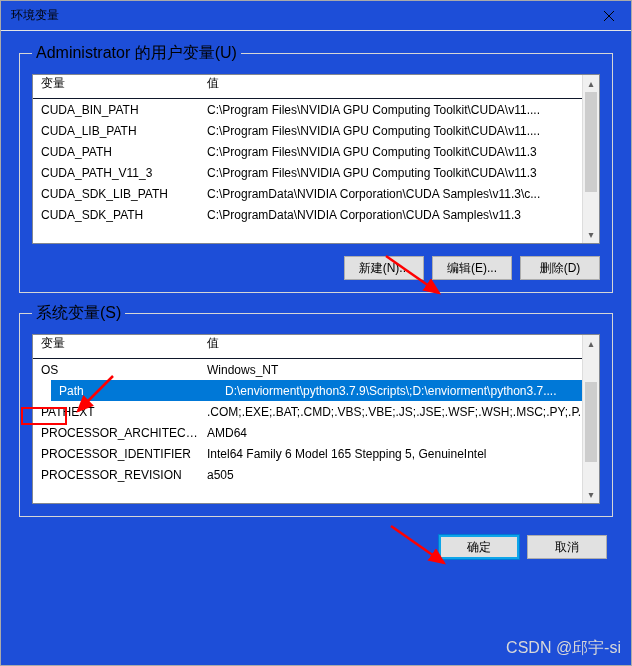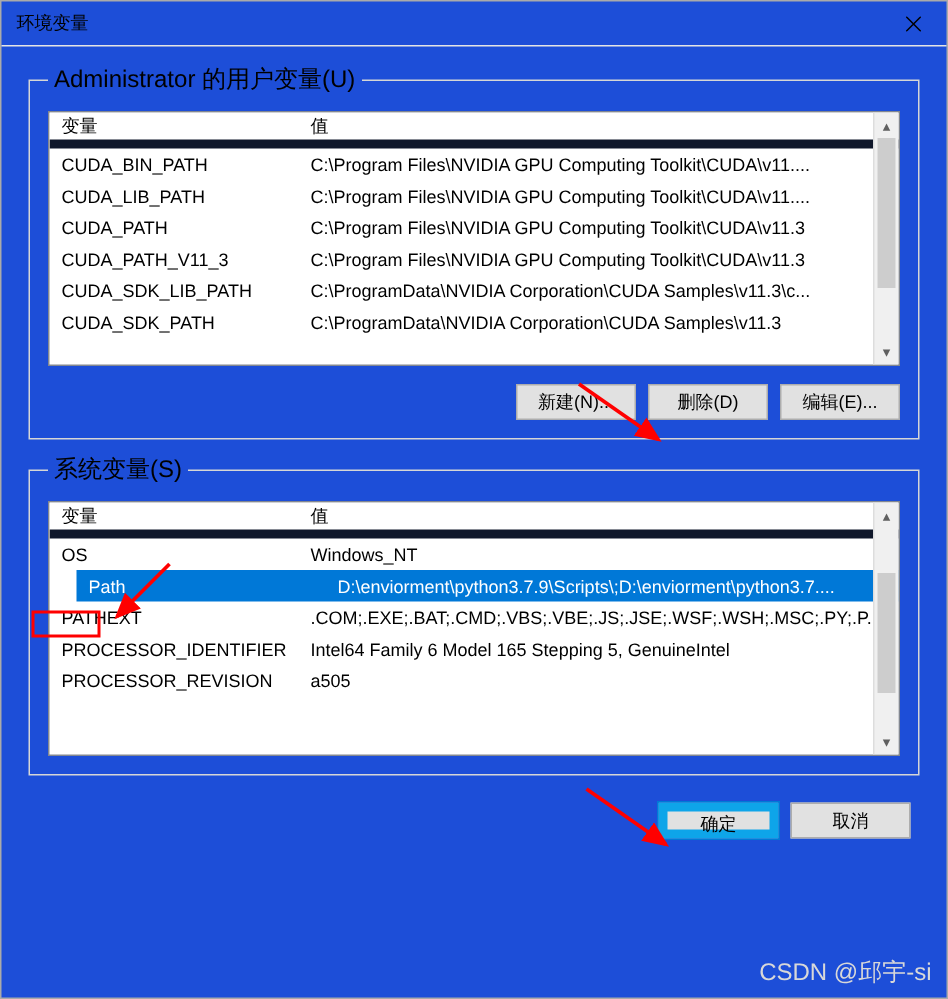--- a/index.html
+++ b/index.html
@@ -5,35 +5,35 @@
   * { box-sizing: border-box; font-family: "Microsoft YaHei", "Segoe UI", Tahoma, sans-serif; font-size: 12px; }
   body { margin: 0; background: #f0f0f0; }
   .dialog { width: 632px; height: 666px; background: #1d4ed8; border: 1px solid #aaa; position: relative; display: flex; flex-direction: column; }
   .titlebar { height: 30px; display: flex; align-items: center; justify-content: space-between; padding: 0 0 0 10px; border-bottom: 1px solid #e5e5e5; }
   .titlebar .title { font-size: 12px; }
   .titlebar .close { width: 44px; height: 30px; display: flex; align-items: center; justify-content: center; cursor: default; }
   .body { padding: 12px 18px 14px 18px; flex: 1; display: flex; flex-direction: column; gap: 10px; position: relative; }
   fieldset.group { border: 1px solid #d6d6d6; padding: 10px 12px 12px 12px; margin: 0; }
   fieldset.group > legend { padding: 0 4px; font-size: 16px; }
   .table-wrap { border: 1px solid #828790; height: 170px; overflow: hidden; position: relative; background: #fff; }
-  .table-head { display: flex; background: #fff; border-bottom: 6px solid #0f172a; height: 24px; align-items: flex-end; }
+  .table-head { display: flex; background: #fff; border-bottom: 1px solid #0f172a; height: 24px; align-items: flex-start; }
   .col-var { width: 168px; padding-left: 8px; }
   .col-val { flex: 1; padding-left: 6px; }
   .rows { height: calc(100% - 24px); overflow: hidden; }
   .row { display: flex; height: 21px; align-items: center; white-space: nowrap; overflow: hidden; }
   .row .cv { width: 168px; padding-left: 8px; overflow: hidden; text-overflow: ellipsis; }
   .row .cl { flex: 1; padding-left: 6px; overflow: hidden; text-overflow: ellipsis; }
   .row.selected { background: #0078d7; color: #fff; margin-left: 18px; }
   .scrollbar { position: absolute; right: 0; top: 0; bottom: 0; width: 17px; background: #f0f0f0; border-left: 1px solid #ddd; }
   .scrollbar .arrow { height: 17px; display: flex; align-items: center; justify-content: center; color: #606060; font-size: 10px; }
   .scrollbar .thumb { position: absolute; left: 2px; right: 2px; background: #cdcdcd; border-radius: 0; }
   .btn-row { display: flex; justify-content: flex-end; gap: 8px; margin-top: 12px; }
   .btn-row.final { margin-top: 8px; padding-right: 6px; }
   button.win { min-width: 80px; height: 24px; border: 1px solid #adadad; background: #e1e1e1; padding: 0 12px; cursor: default; }
-  button.win.primary { border: 6px solid #0ea5e9; outline: 1px solid #0078d7; }
+  button.win.primary { border: 2px solid #0ea5e9; outline: 1px solid #0078d7; }
   .redbox { position: absolute; border: 2px solid #ff0000; pointer-events: none; }
   .arrow-ann { position: absolute; pointer-events: none; }
 </style>
 </head>
 <body>
 
 <div class="dialog">
   <div class="titlebar">
     <span class="title">环境变量</span>
     <div class="close">
@@ -79,22 +79,22 @@
             </div>
           </div>
         <div class="scrollbar">
           <div class="arrow">▴</div>
           <div class="thumb" style="top:17px;height:100px"></div>
           <div class="arrow" style="position:absolute;bottom:0;left:0;right:0">▾</div>
         </div>
       </div>
       <div class="btn-row">
         <button class="win">新建(N)...</button>
+        <button class="win">编辑(E)...</button>
         <button class="win">删除(D)</button>
-        <button class="win">编辑(E)...</button>
       </div>
     </fieldset>
 
     <fieldset class="group">
       <legend>系统变量(S)</legend>
       <div class="table-wrap">
         <div class="table-head">
           <div class="col-var">变量</div>
           <div class="col-val">值</div>
         </div>
@@ -103,20 +103,24 @@
               <div class="cv">OS</div>
               <div class="cl">Windows_NT</div>
             </div>
             <div class="row selected">
               <div class="cv">Path</div>
               <div class="cl">D:\enviorment\python3.7.9\Scripts\;D:\enviorment\python3.7....</div>
             </div>
             <div class="row">
               <div class="cv">PATHEXT</div>
               <div class="cl">.COM;.EXE;.BAT;.CMD;.VBS;.VBE;.JS;.JSE;.WSF;.WSH;.MSC;.PY;.P...</div>
+            </div>
+            <div class="row">
+              <div class="cv">PROCESSOR_ARCHITECT...</div>
+              <div class="cl">AMD64</div>
             </div>
             <div class="row">
               <div class="cv">PROCESSOR_IDENTIFIER</div>
               <div class="cl">Intel64 Family 6 Model 165 Stepping 5, GenuineIntel</div>
             </div>
             <div class="row">
               <div class="cv">PROCESSOR_REVISION</div>
               <div class="cl">a505</div>
             </div>
           </div>

